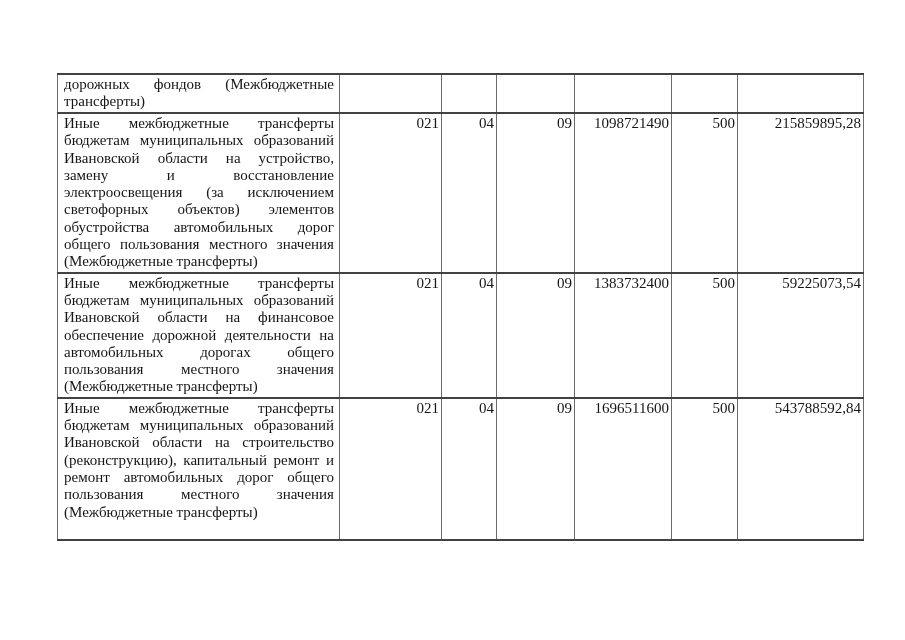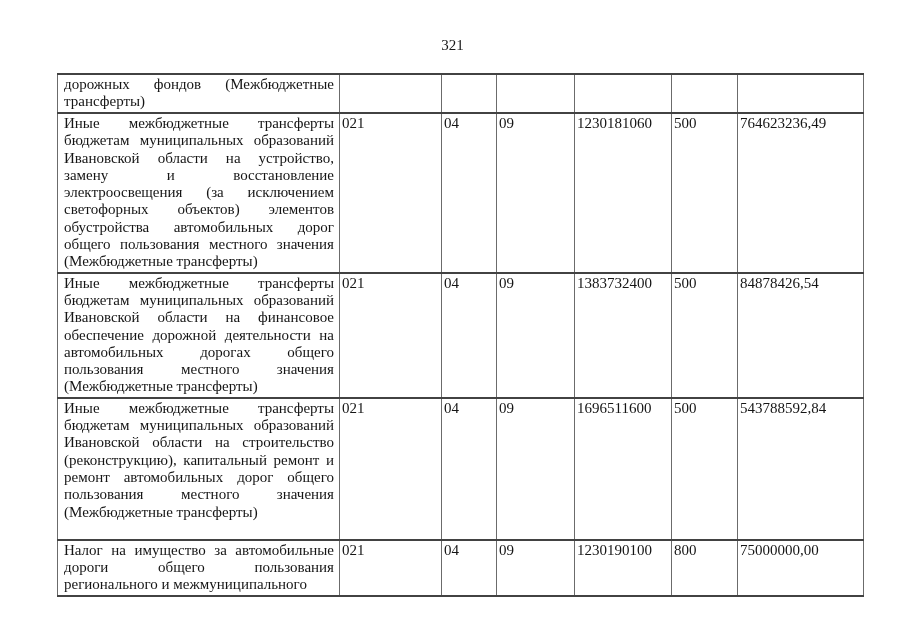--- a/index.html
+++ b/index.html
@@ -45,34 +45,33 @@
     color: #151515;
     overflow: hidden;
   }
   td.desc {
     text-align: justify;
     text-align-last: left;
     hyphens: none;
     padding: 1px 5px 1px 6px;
   }
   td.num {
-    text-align: left;
+    text-align: right;
     padding: 1px 2px 0 2px;
   }
   tr.row-0 { height: 39px; }
   tr.row-1 { height: 156px; }
   tr.row-2 { height: 121px; }
   tr.row-3 { height: 142px; }
   tr.row-4 { height: 52px; }
 </style>
 </head>
 <body>
 
 <div class="page">
-  <div class="page-number">321</div>
 
   <table class="budget-table">
     <colgroup>
       <col style="width:282px">
       <col style="width:102px">
       <col style="width:55px">
       <col style="width:78px">
       <col style="width:97px">
       <col style="width:66px">
       <col style="width:126px">
@@ -85,46 +84,37 @@
           <td class="num"></td>
           <td class="num"></td>
           <td class="num"></td>
           <td class="num"></td>
         </tr>
         <tr class="row-1">
           <td class="desc">Иные межбюджетные трансферты бюджетам муниципальных образований Ивановской области на устройство, замену и восстановление электроосвещения (за исключением светофорных объектов) элементов обустройства автомобильных дорог общего пользования местного значения (Межбюджетные трансферты)</td>
           <td class="num">021</td>
           <td class="num">04</td>
           <td class="num">09</td>
-          <td class="num">1230181060</td>
+          <td class="num">1098721490</td>
           <td class="num">500</td>
-          <td class="num">764623236,49</td>
+          <td class="num">215859895,28</td>
         </tr>
         <tr class="row-2">
           <td class="desc">Иные межбюджетные трансферты бюджетам муниципальных образований Ивановской области на финансовое обеспечение дорожной деятельности на автомобильных дорогах общего пользования местного значения (Межбюджетные трансферты)</td>
           <td class="num">021</td>
           <td class="num">04</td>
           <td class="num">09</td>
           <td class="num">1383732400</td>
           <td class="num">500</td>
-          <td class="num">84878426,54</td>
+          <td class="num">59225073,54</td>
         </tr>
         <tr class="row-3">
           <td class="desc">Иные межбюджетные трансферты бюджетам муниципальных образований Ивановской области на строительство (реконструкцию), капитальный ремонт и ремонт автомобильных дорог общего пользования местного значения (Межбюджетные трансферты)</td>
           <td class="num">021</td>
           <td class="num">04</td>
           <td class="num">09</td>
           <td class="num">1696511600</td>
           <td class="num">500</td>
           <td class="num">543788592,84</td>
         </tr>
-        <tr class="row-4">
-          <td class="desc">Налог на имущество за автомобильные дороги общего пользования регионального и межмуниципального</td>
-          <td class="num">021</td>
-          <td class="num">04</td>
-          <td class="num">09</td>
-          <td class="num">1230190100</td>
-          <td class="num">800</td>
-          <td class="num">75000000,00</td>
-        </tr>
       </tbody>
   </table>
 </div>
 
 </body></html>

